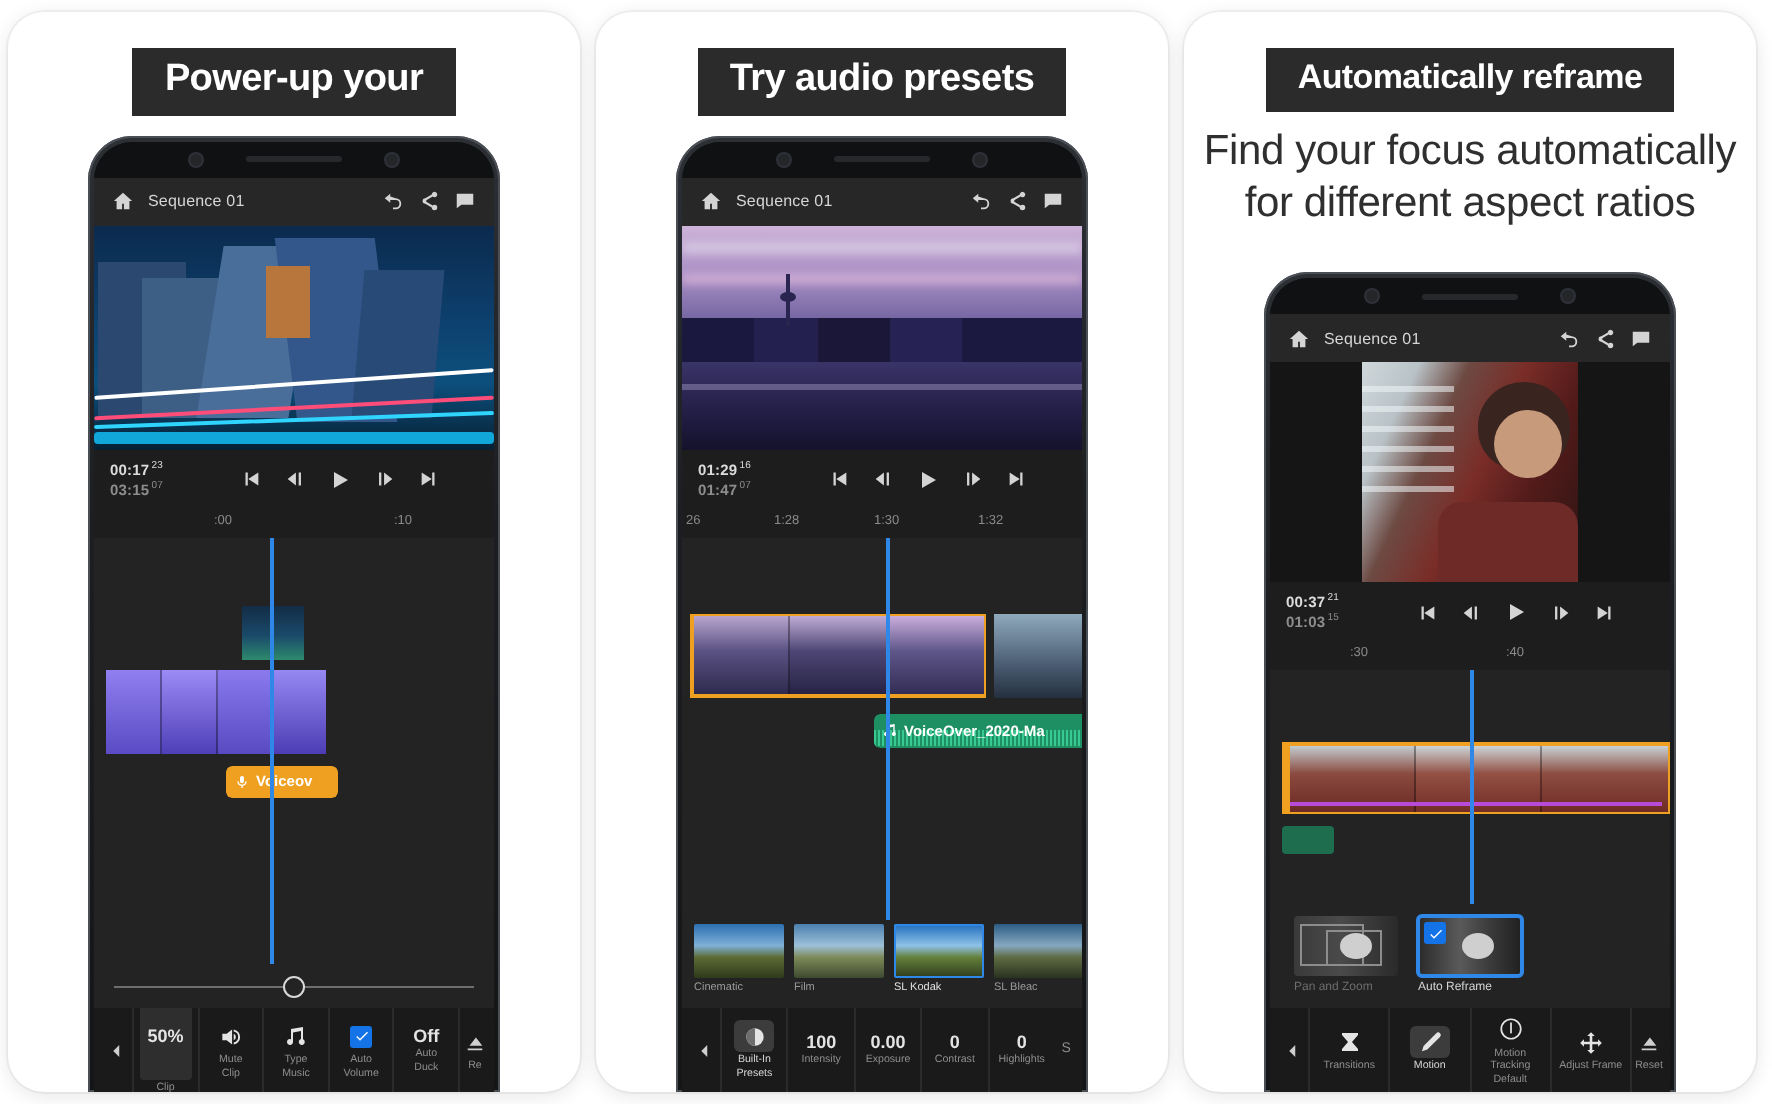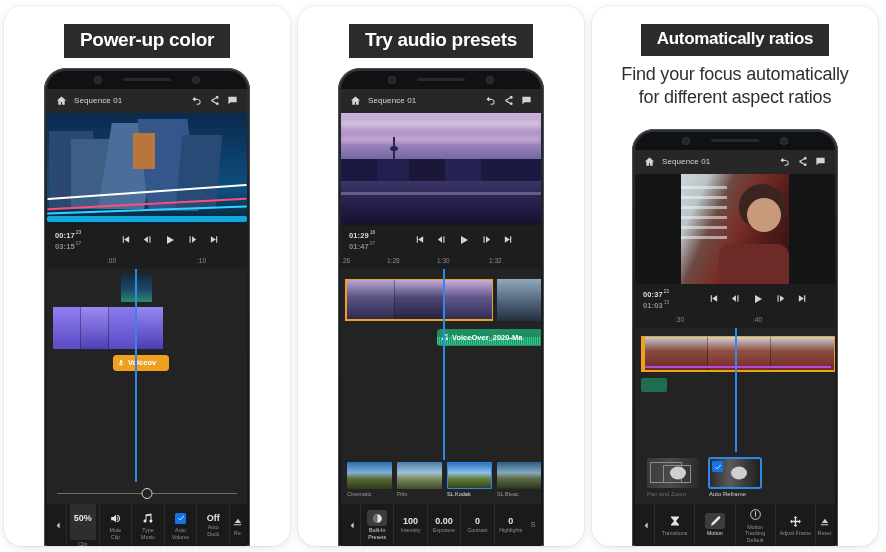--- a/index.html
+++ b/index.html
@@ -121,21 +121,21 @@
   .tc sup{ font-size:5px; font-weight:normal; margin-left:1px; }
   .tbtns{ flex:1; display:flex; align-items:center; justify-content:center; gap:11px; }
 
   
   .ruler{ height:14px; background:#1d1d1d; position:relative; flex:none; }
   .ruler span{ position:absolute; top:2px; color:#8a8a8a; font-size:6.5px; }
 
   
   .timeline{ position:relative; flex:1; background:#232323; overflow:hidden; }
   .playhead{ position:absolute; top:0; bottom:0; width:1.5px; background:#2f87e8; z-index:6; }
-  .clip{ position:absolute; overflow:hidden; }
+  .clip{ position:absolute; overflow:hidden;margin-top:28px; }
   .clip-lbl{
     position:absolute; inset:0;
     display:flex; align-items:center; gap:3px;
     padding-left:4px; color:#fff; font-size:7.5px; font-weight:bold;
     white-space:nowrap;
   }
   .vclip-frames{ position:absolute; inset:0; display:flex; }
   .vclip-frames > i{ flex:1; border-right:1px solid rgba(0,0,0,.35); }
 
   
@@ -183,21 +183,21 @@
   }
   .rthumb.sel{ outline:2px solid #2f87e8; outline-offset:-1px; }
   .rthumb .oval{ position:absolute; width:16px;height:13px;border-radius:50%; background:#cfcfcf; left:50%; top:50%; transform:translate(-50%,-50%); }
   .rthumb .frm{ position:absolute; border:1px solid #8d8d8d; }
   .rcap{ font-size:6px; margin-top:3px; white-space:nowrap; }
 </style>
 </head>
 <body>
 
 <div class="panel">
-  <div class="hl-badge">Power-up color</div>
+  <div class="hl-badge">Power-up your</div>
 
   <div class="phone">
     <div class="screen">
       <div class="notch">
         <span class="cam"></span>
         <span class="speaker"></span>
         <span class="cam"></span>
       </div>
 
       <div class="appbar">
@@ -492,22 +492,22 @@
         </div>
         <div class="titem" style="max-width:12px;border-left:none;">
           <span class="cap" style="font-size:7px;color:#8e8e8e;">S</span>
         </div>
       </div>
     </div>
   </div>
 </div>
 
 <div class="panel">
-  <div class="hl-badge" style="font-size:17px;">Automatically ratios</div>
-  <div class="hl-sub" style="font-size:18px;">Find your focus automatically
+  <div class="hl-badge" style="font-size:17px;">Automatically reframe</div>
+  <div class="hl-sub" style="font-size:21px;">Find your focus automatically
 for different aspect ratios</div>
 
   <div class="phone lower">
     <div class="screen">
       <div class="notch">
         <span class="cam"></span>
         <span class="speaker"></span>
         <span class="cam"></span>
       </div>
 

